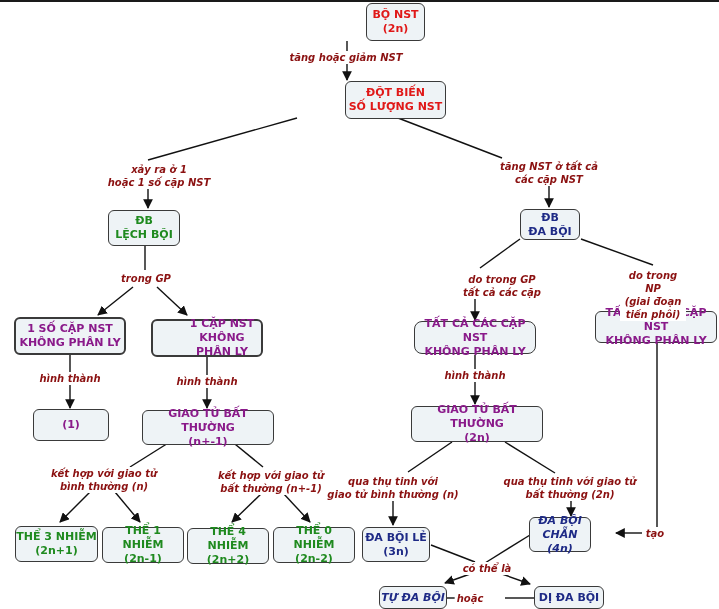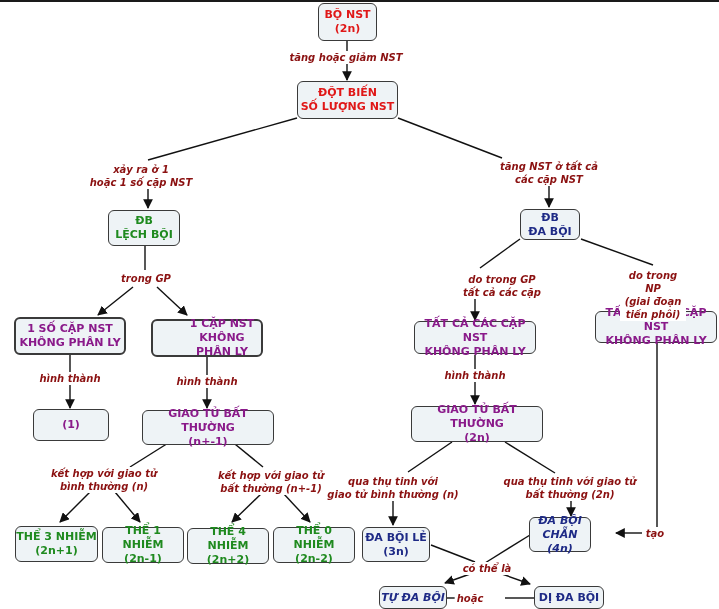--- a/index.html
+++ b/index.html
@@ -4,21 +4,21 @@
 <style>
   html, body { margin:0; padding:0; background:#ffffff; }
   #canvas { position:relative; width:719px; height:609px; overflow:hidden; background:#fff;
             font-family:"DejaVu Sans", "Liberation Sans", sans-serif; }
   #topbar { position:absolute; left:0; top:0; width:719px; height:2px; background:#1a1a1a; }
   svg#links { position:absolute; left:0; top:0; width:719px; height:609px; }
   .node { position:absolute; box-sizing:border-box; background:#eef3f6; border:1.6px solid #3a3a3a;
           border-radius:6px; display:flex; align-items:center; justify-content:center; text-align:center;
           font-weight:bold; font-size:11px; line-height:14px; white-space:pre-line; }
   .node.thick { border-width:2.2px; }
-  .red { color:#e01818; }
+  .red { color:#e01818;margin-left:48px; }
   .green { color:#1f8a1f; }
   .purple { color:#8a1a8a; }
   .navy { color:#1e2a86; }
   .label { position:absolute; font-style:italic; font-weight:bold; font-size:10px; line-height:13px;
            color:#8b1111; text-align:center; white-space:pre-line; background:#fff; padding:0 2px;
            transform:translateX(-50%); }
 </style>
 </head>
 <body>
 
@@ -88,21 +88,21 @@
   <div class="node green" style="left:108px;top:210px;width:72px;height:36px;">ĐB
 LỆCH BỘI</div>
   <div class="node navy" style="left:520px;top:209px;width:60px;height:31px;">ĐB
 ĐA BỘI</div>
 
   <div class="node purple thick" style="left:14px;top:317px;width:112px;height:38px;">1 SỐ CẶP NST
 KHÔNG PHÂN LY</div>
   <div class="node purple thick" style="left:151px;top:319px;width:112px;height:38px;padding-left:30px;">1 CẶP NST
 KHÔNG PHÂN LY</div>
 
-  <div class="node purple" style="left:414px;top:321px;width:122px;height:33px;">TẤT CẢ CÁC CẶP NST
+  <div class="node purple" style="left:414px;top:321px;width:122px;height:33px;border-radius:8px;">TẤT CẢ CÁC CẶP NST
 KHÔNG PHÂN LY</div>
   <div class="node purple" style="left:595px;top:311px;width:122px;height:32px;">TẤT CẢ CÁC CẶP NST
 KHÔNG PHÂN LY</div>
 
   <div class="node purple" style="left:33px;top:409px;width:76px;height:32px;">(1)</div>
   <div class="node purple" style="left:142px;top:410px;width:132px;height:35px;">GIAO TỬ BẤT THƯỜNG
 (n+-1)</div>
   <div class="node purple" style="left:411px;top:406px;width:132px;height:36px;">GIAO TỬ BẤT THƯỜNG
 (2n)</div>
 
@@ -116,21 +116,21 @@
 (2n-2)</div>
 
   <div class="node navy" style="left:362px;top:527px;width:68px;height:35px;">ĐA BỘI LẺ
 (3n)</div>
   <div class="node navy" style="left:529px;top:517px;width:62px;height:35px;font-style:italic;">ĐA BỘI CHẴN
 (4n)</div>
   <div class="node navy" style="left:379px;top:586px;width:68px;height:23px;font-style:italic;">TỰ ĐA BỘI</div>
   <div class="node navy" style="left:534px;top:586px;width:70px;height:23px;">DỊ ĐA BỘI</div>
 
   <div class="label" style="left:346px;top:51px;">tăng hoặc giảm NST</div>
-  <div class="label" style="left:141px;top:163px;">xảy ra ở 1
+  <div class="label" style="left:159px;top:163px;">xảy ra ở 1
 hoặc 1 số cặp NST</div>
   <div class="label" style="left:549px;top:160px;">tăng NST ở tất cả
 các cặp NST</div>
   <div class="label" style="left:146px;top:272px;">trong GP</div>
   <div class="label" style="left:502px;top:273px;">do trong GP
 tất cả các cặp</div>
   <div class="label" style="left:653px;top:269px;">do trong NP
 (giai đoạn tiền phôi)</div>
   <div class="label" style="left:70px;top:372px;">hình thành</div>
   <div class="label" style="left:207px;top:375px;">hình thành</div>

